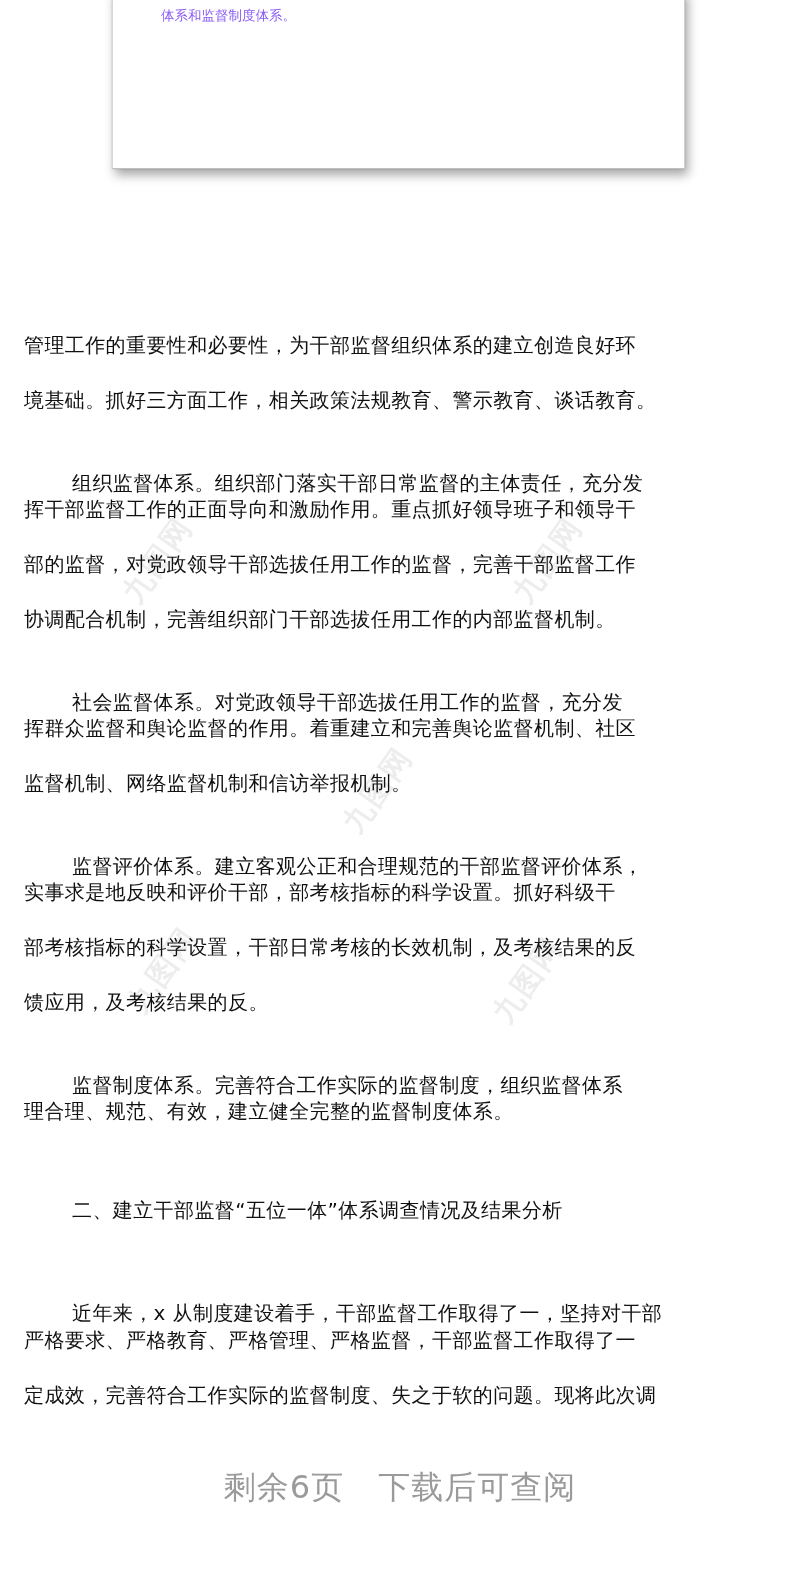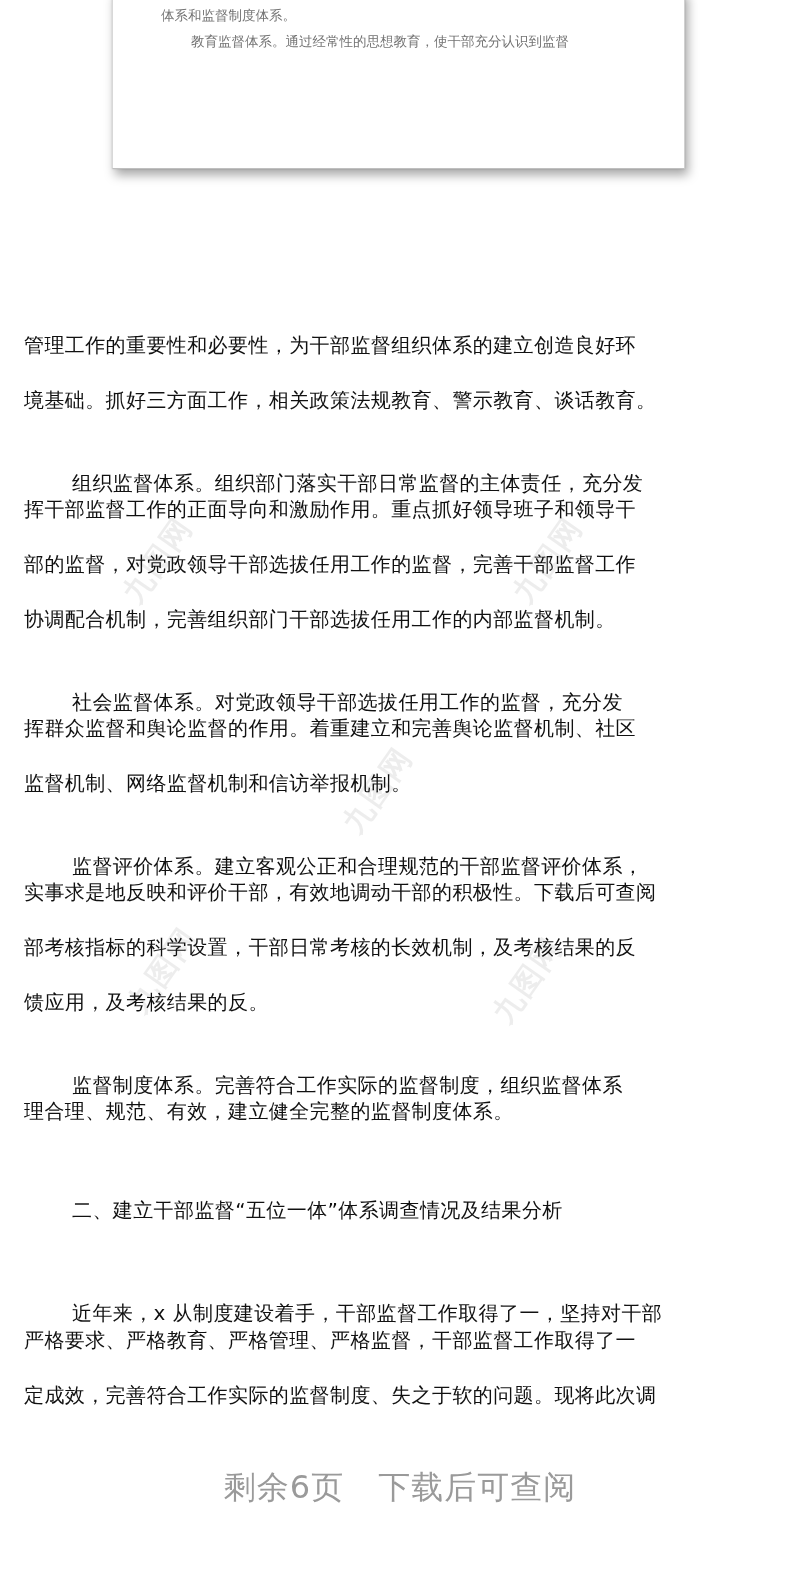--- a/index.html
+++ b/index.html
@@ -8,21 +8,21 @@
     font-family: "DejaVu Sans", "Liberation Sans", sans-serif;
     color: #111111;
   }
   .page-card {
     position: absolute; left: 112px; top: -10px; width: 571px; height: 178px;
     background: #ffffff;
     box-shadow: 3px 6px 10px rgba(0,0,0,0.35), 0 0 2px rgba(0,0,0,0.15);
     border-left: 1px solid #d8d8d8; border-right: 1px solid #d0d0d0; border-bottom: 1px solid #bfbfbf;
   }
   .card-line {
-    position: absolute; font-size: 13.5px; line-height: 16px; white-space: nowrap; color: #737373;
+    position: absolute; font-size: 13.5px; line-height: 16px; white-space: nowrap; color: #8b5cf6;
   }
   .card-line.l1 { left: 48px; top: 17px; }
   .card-line.l2 { left: 78px; top: 43px; }
 
   .body-text {
     position: absolute; left: 24px; width: 760px;
   }
   .line {
     position: absolute; left: 0; font-size: 20px; line-height: 30px; white-space: nowrap; color: #111;
     letter-spacing: 0.4px;
@@ -39,35 +39,34 @@
     position: absolute; left: 0; top: 1466px; width: 800px; text-align: center;
     font-size: 32px; color: #9a9a9a; letter-spacing: 1px;
   }
   .footer-banner .gap { display: inline-block; width: 34px; }
 </style>
 </head>
 <body>
 
 <div class="page-card">
   <div class="card-line l1">体系和监督制度体系。</div>
-  <div class="card-line l2">教育监督体系。通过经常性的思想教育，使干部充分认识到监督</div>
 </div>
 
 <div class="body-text">
   <div class="line" style="top:330px">管理工作的重要性和必要性，为干部监督组织体系的建立创造良好环</div>
   <div class="line" style="top:385px">境基础。抓好三方面工作，相关政策法规教育、警示教育、谈话教育。</div>
   <div class="line indent" style="top:440px">组织监督体系。组织部门落实干部日常监督的主体责任，充分发</div>
   <div class="line" style="top:494px">挥干部监督工作的正面导向和激励作用。重点抓好领导班子和领导干</div>
   <div class="line" style="top:549px">部的监督，对党政领导干部选拔任用工作的监督，完善干部监督工作</div>
   <div class="line" style="top:604px">协调配合机制，完善组织部门干部选拔任用工作的内部监督机制。</div>
   <div class="line indent" style="top:659px">社会监督体系。对党政领导干部选拔任用工作的监督，充分发</div>
   <div class="line" style="top:713px">挥群众监督和舆论监督的作用。着重建立和完善舆论监督机制、社区</div>
   <div class="line" style="top:768px">监督机制、网络监督机制和信访举报机制。</div>
   <div class="line indent" style="top:823px">监督评价体系。建立客观公正和合理规范的干部监督评价体系，</div>
-  <div class="line" style="top:877px">实事求是地反映和评价干部，有效地调动干部的积极性。下载后可查阅</div>
+  <div class="line" style="top:877px">实事求是地反映和评价干部，部考核指标的科学设置。抓好科级干</div>
   <div class="line" style="top:932px">部考核指标的科学设置，干部日常考核的长效机制，及考核结果的反</div>
   <div class="line" style="top:987px">馈应用，及考核结果的反。</div>
   <div class="line indent" style="top:1042px">监督制度体系。完善符合工作实际的监督制度，组织监督体系</div>
   <div class="line" style="top:1096px">理合理、规范、有效，建立健全完整的监督制度体系。</div>
   <div class="line indent" style="top:1167px">二、建立干部监督“五位一体”体系调查情况及结果分析</div>
   <div class="line indent" style="top:1270px">近年来，x 从制度建设着手，干部监督工作取得了一，坚持对干部</div>
   <div class="line" style="top:1325px">严格要求、严格教育、严格管理、严格监督，干部监督工作取得了一</div>
   <div class="line" style="top:1380px">定成效，完善符合工作实际的监督制度、失之于软的问题。现将此次调</div>
 </div>
 

